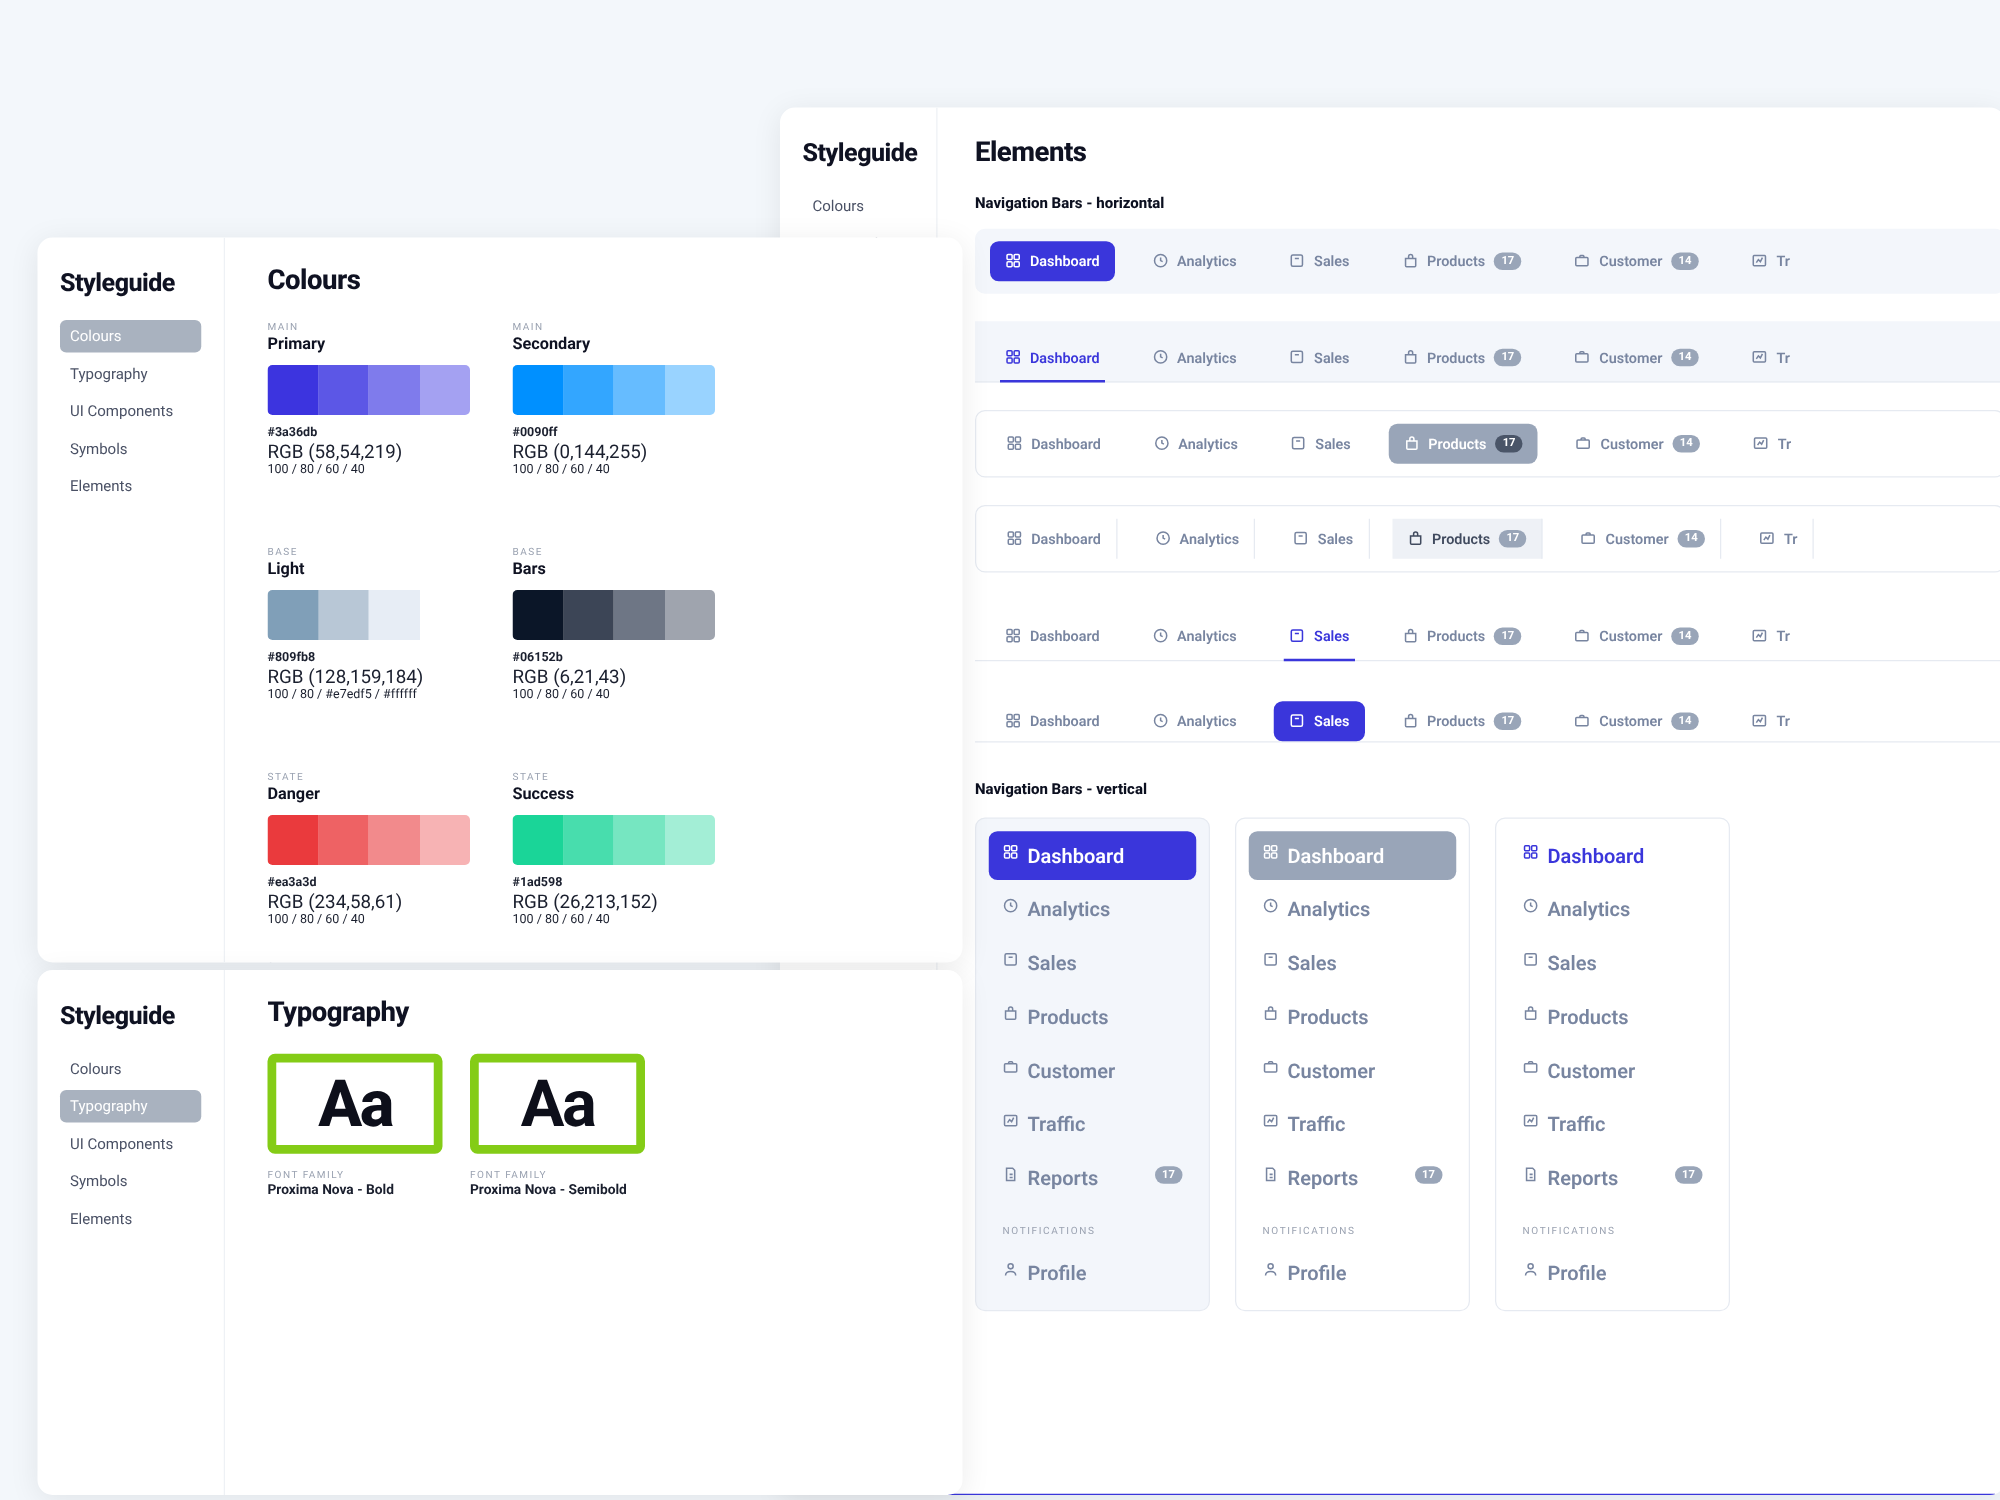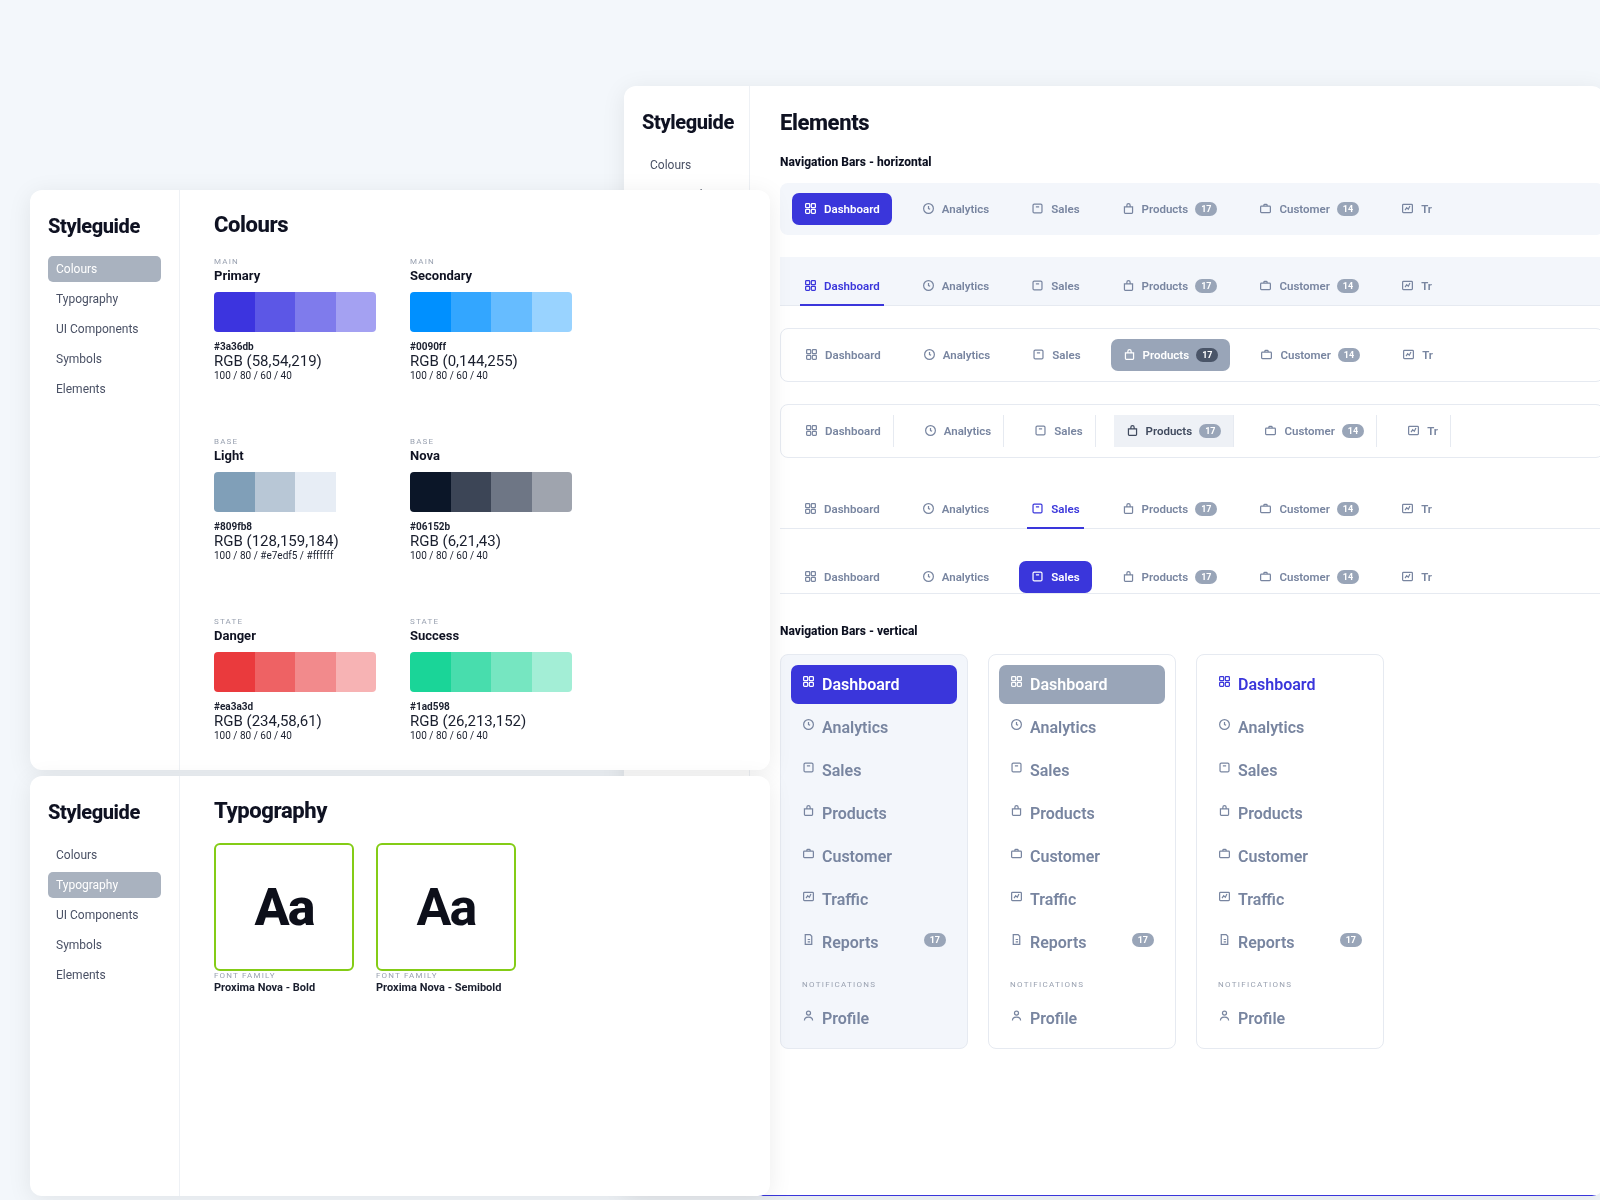--- a/index.html
+++ b/index.html
@@ -20,24 +20,24 @@
 .cname{font-size:13px;font-weight:700;color:#0f1222;margin-bottom:9px}
 .bar{height:40px;display:flex;border-radius:4px;overflow:hidden;margin-bottom:9px}
 .bar div{flex:1}
 .hex{font-size:10px;font-weight:700;color:#1a1f2e}
 .rgb{font-size:15px;color:#1a1f2e;font-weight:400}
 .opc{font-size:10px;color:#1a1f2e;font-weight:400}
 
 
 .pB{left:30px;top:776px;width:740px;height:420px}
 .fontrow{display:flex;gap:22px;margin-top:6px}
-.fontcard{border:2px solid #84cc16;border-radius:6px;width:140px;height:128px;display:flex;align-items:center;justify-content:center}
+.fontcard{border:7px solid #84cc16;border-radius:6px;width:140px;height:80px;display:flex;align-items:center;justify-content:center}
 .aa{font-size:52px;font-weight:800;color:#0d0f1a;letter-spacing:-2px}
 .aa2{font-weight:700}
-.fmeta{}
+.fmeta{margin-top:12px}
 .fmeta .sup{margin-bottom:1px}
 .fname{font-size:11px;font-weight:700;color:#1a1f2e}
 
 
 .pC{left:624px;top:86px;width:980px;height:1110px}
 .pC .sidebar{width:126px}
 .pC .content{padding:24px 0 0 30px}
 .sub{font-size:12px;font-weight:800;color:#0c1020;margin:12px 0 14px}
 .navwrap{display:flex;flex-direction:column;gap:22px}
 .hnav{display:flex;gap:18px;padding:10px 12px;border-radius:8px;align-items:center;font-size:11.5px}
@@ -770,21 +770,21 @@
             <div style="background:#b8c7d6"></div>
             <div style="background:#e7edf5"></div>
             <div style="background:#ffffff"></div>
           </div>
   <div class="hex">#809fb8</div>
   <div class="rgb">RGB (128,159,184)</div>
   <div class="opc">100 / 80 / #e7edf5 / #ffffff</div>
         </div>
         <div class="cblock">
           <div class="sup">BASE</div>
-  <div class="cname">Nova</div>
+  <div class="cname">Bars</div>
   <div class="bar">
             <div style="background:#0b1628"></div>
             <div style="background:#3c4556"></div>
             <div style="background:#6e7685"></div>
             <div style="background:#9fa4ae"></div>
           </div>
   <div class="hex">#06152b</div>
   <div class="rgb">RGB (6,21,43)</div>
   <div class="opc">100 / 80 / 60 / 40</div>
         </div>

